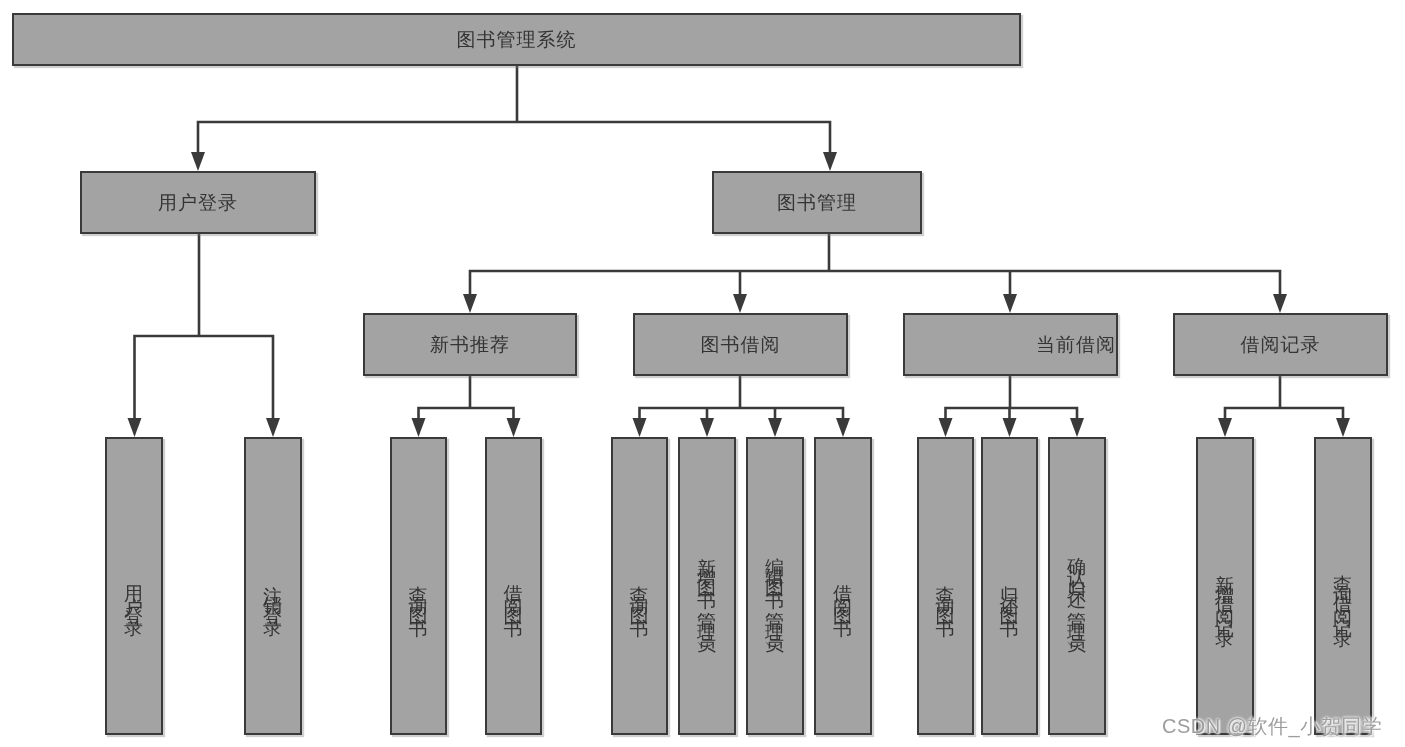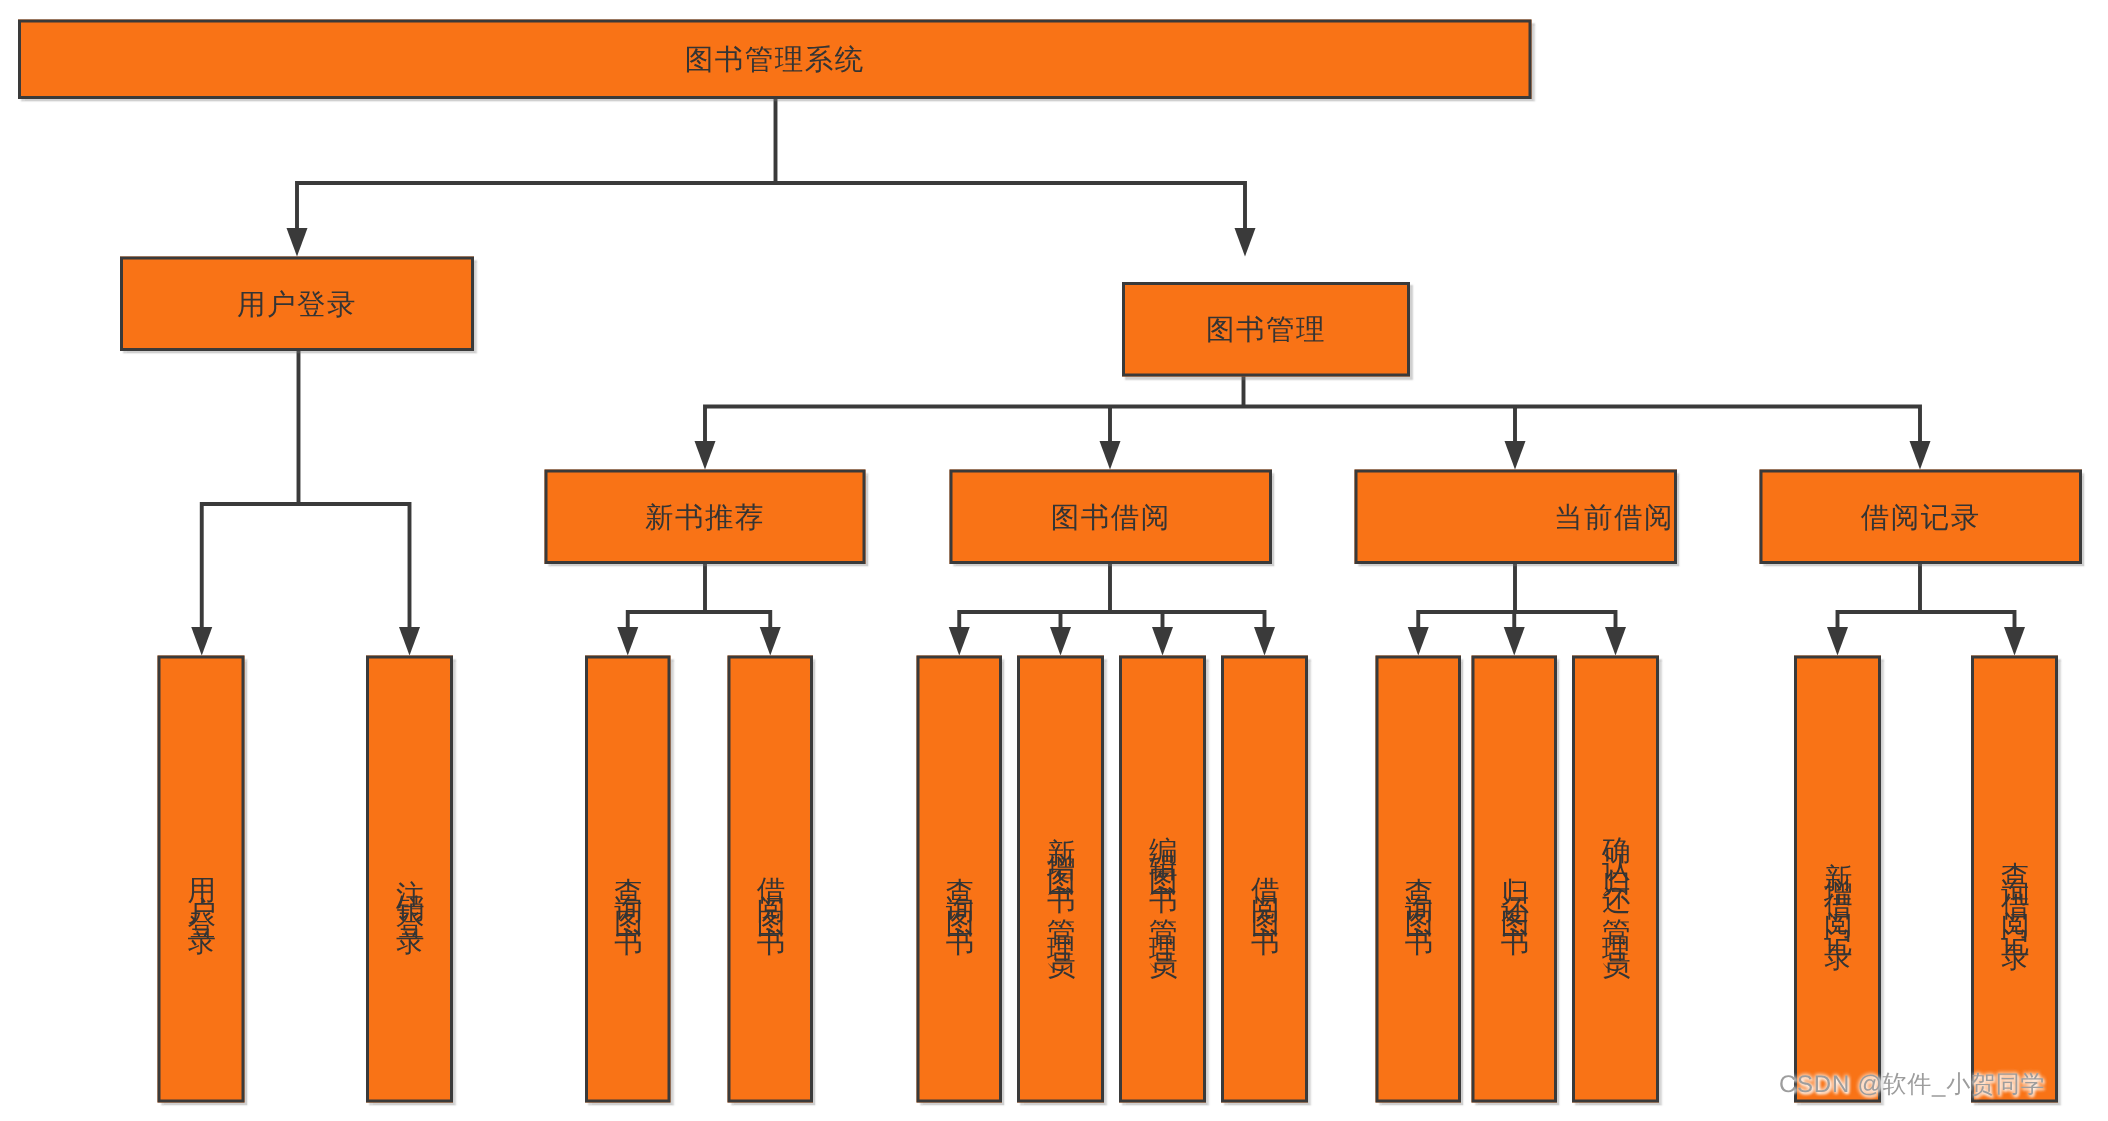--- a/index.html
+++ b/index.html
@@ -4,36 +4,36 @@
 <style>
   html,body { margin:0; padding:0; background:#ffffff; }
   .canvas {
     position:relative; width:1405px; height:747px; background:#ffffff;
     font-family:"Liberation Sans","DejaVu Sans",sans-serif;
     color:#343434; overflow:hidden;
   }
   .canvas svg { position:absolute; left:0; top:0; }
   .box {
     position:absolute; box-sizing:border-box;
-    border:2.5px solid #3a3a3a; background:#f97316;
+    border:2.5px solid #3a3a3a; background:#a3a3a3;
     display:flex; align-items:center; justify-content:center;
     font-size:19px; letter-spacing:1px; color:#343434;
     box-shadow:2px 2px 1px rgba(120,120,120,0.35);
     z-index:2;
   }
   .hbox { height:63px; }
   .vbox {
     top:437px; height:298px;
     writing-mode:vertical-lr; text-orientation:mixed;
   }
   .vbox span { letter-spacing:11px; line-height:1; margin-top:11px; }
   .rootbox { left:12px; top:13px; width:1009px; height:53px; }
   .watermark {
-    position:absolute; left:1186px; top:713px; z-index:5;
-    font-size:16px; color:#9d9d9d; letter-spacing:0.5px; white-space:nowrap;
+    position:absolute; left:1162px; top:713px; z-index:5;
+    font-size:20px; color:#9d9d9d; letter-spacing:0.5px; white-space:nowrap;
     text-shadow:0 0 3px #ffffff, 0 0 3px #ffffff, 1px 1px 2px #ffffff;
   }
 </style>
 </head>
 <body>
 
 <div class="canvas">
 
   <svg width="1405" height="747" aria-hidden="true">
     <g stroke="#3a3a3a" stroke-width="2.6" fill="none">
@@ -75,21 +75,21 @@
     </g>
   </svg>
 
   <div class="box rootbox">
     <span>图书管理系统</span>
   </div>
 
   <div class="box hbox" style="left:80px; top:171px; width:236px;">
     <span>用户登录</span>
   </div>
-  <div class="box hbox" style="left:712px; top:188px; width:192px;margin-left:36px;">
+  <div class="box hbox" style="left:712px; top:171px; width:210px;">
     <span>图书管理</span>
   </div>
 
   <div class="box hbox" style="left:363px; top:313px; width:214px;">
     <span>新书推荐</span>
   </div>
   <div class="box hbox" style="left:633px; top:313px; width:215px;font-family:Liberation Mono, monospace;">
     <span>图书借阅</span>
   </div>
   <div class="box hbox" style="left:903px; top:313px; width:215px;justify-content:flex-end;">

